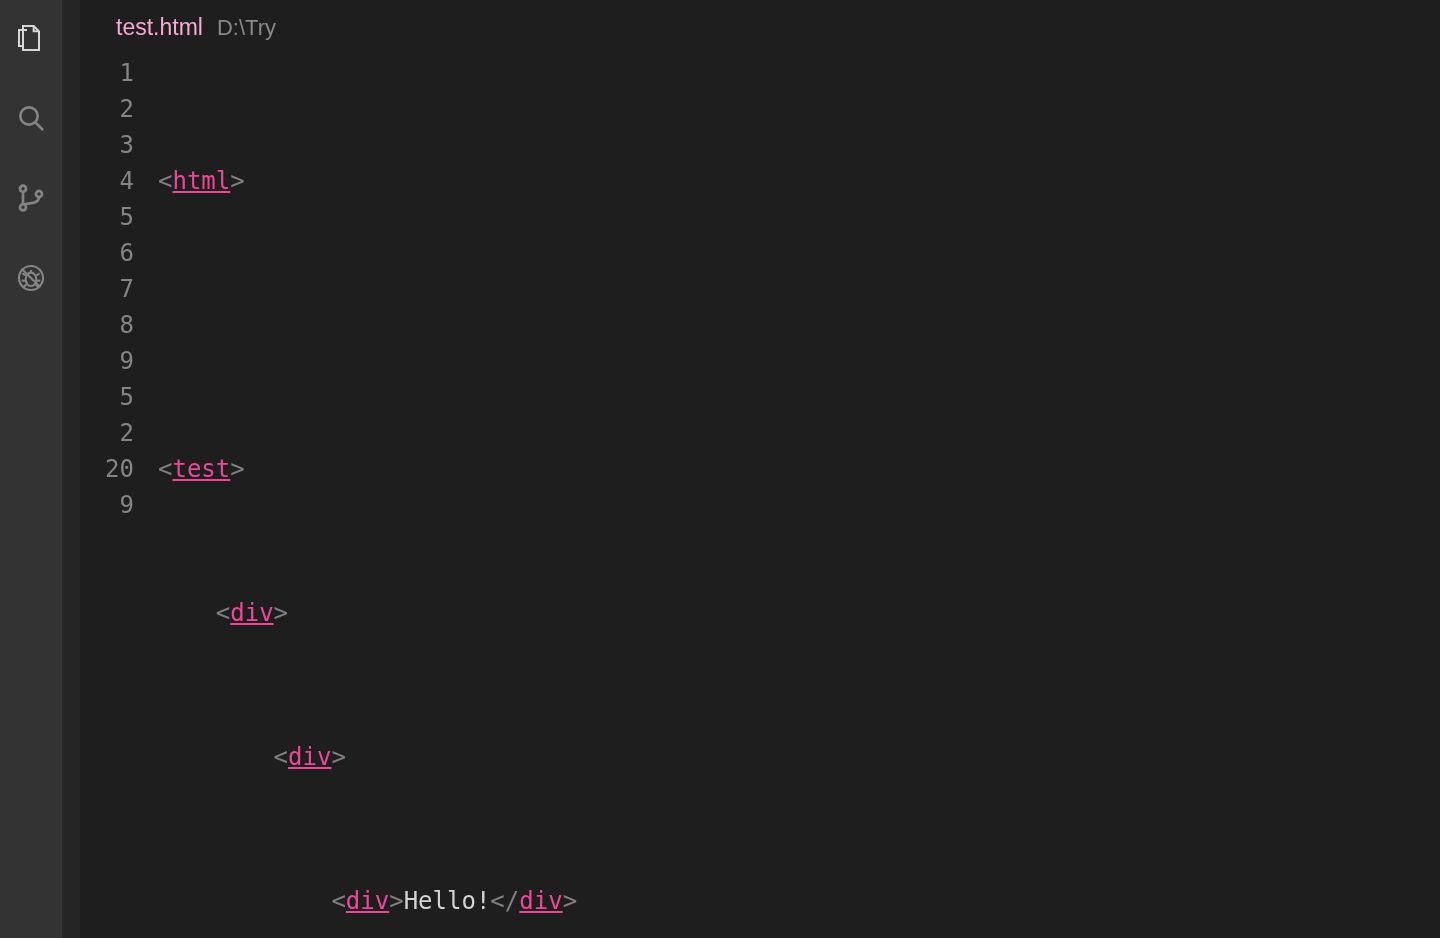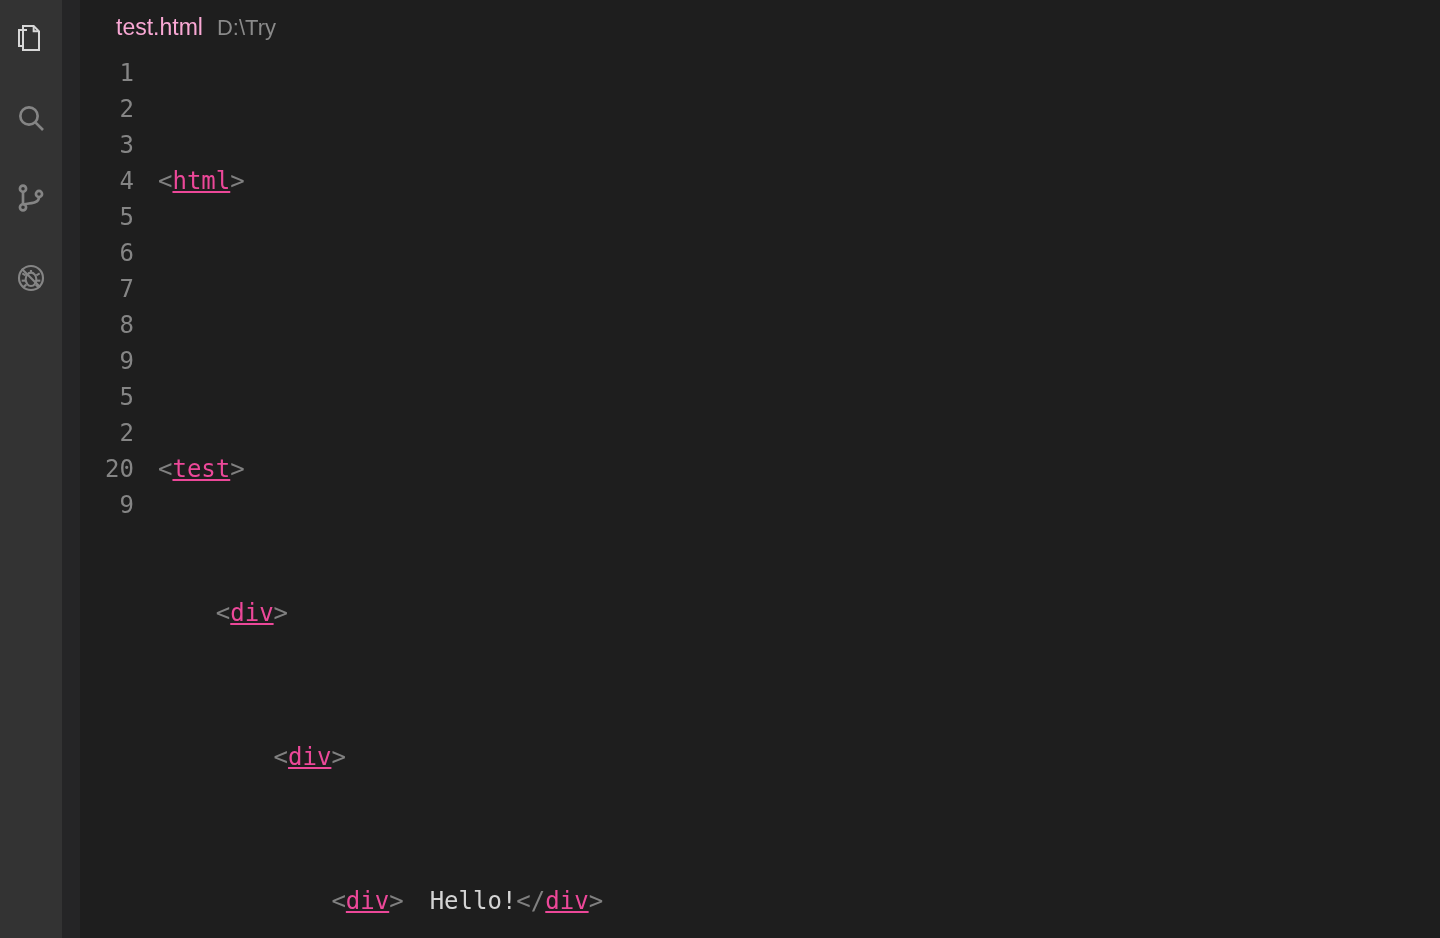--- a/index.html
+++ b/index.html
@@ -72,21 +72,21 @@
     .linenos div { height: 36px; }
     .code {
       flex: 1;
       white-space: pre;
       color: #d4d4d4;
     }
     .code .row { height: 36px; display: flex; align-items: center; }
     
     .punct { color: #808080; }
     .tag   { color: #ec4899; text-decoration: underline; }
-    .txt   { color: #d4d4d4; margin-left: 26px; }
+    .txt   { color: #d4d4d4; }
   </style>
 </head>
 <body>
 
 <div class="activity-bar">
   <div class="ab-item active">
     <svg viewBox="0 0 24 24" fill="none" stroke="currentColor" stroke-width="1.5">
       <path d="M14 3 H6 V21 H18 V7 Z"></path>
         <path d="M14 3 V7 H18"></path>
       <path d="M9 6 H3 V18 H6"></path>

